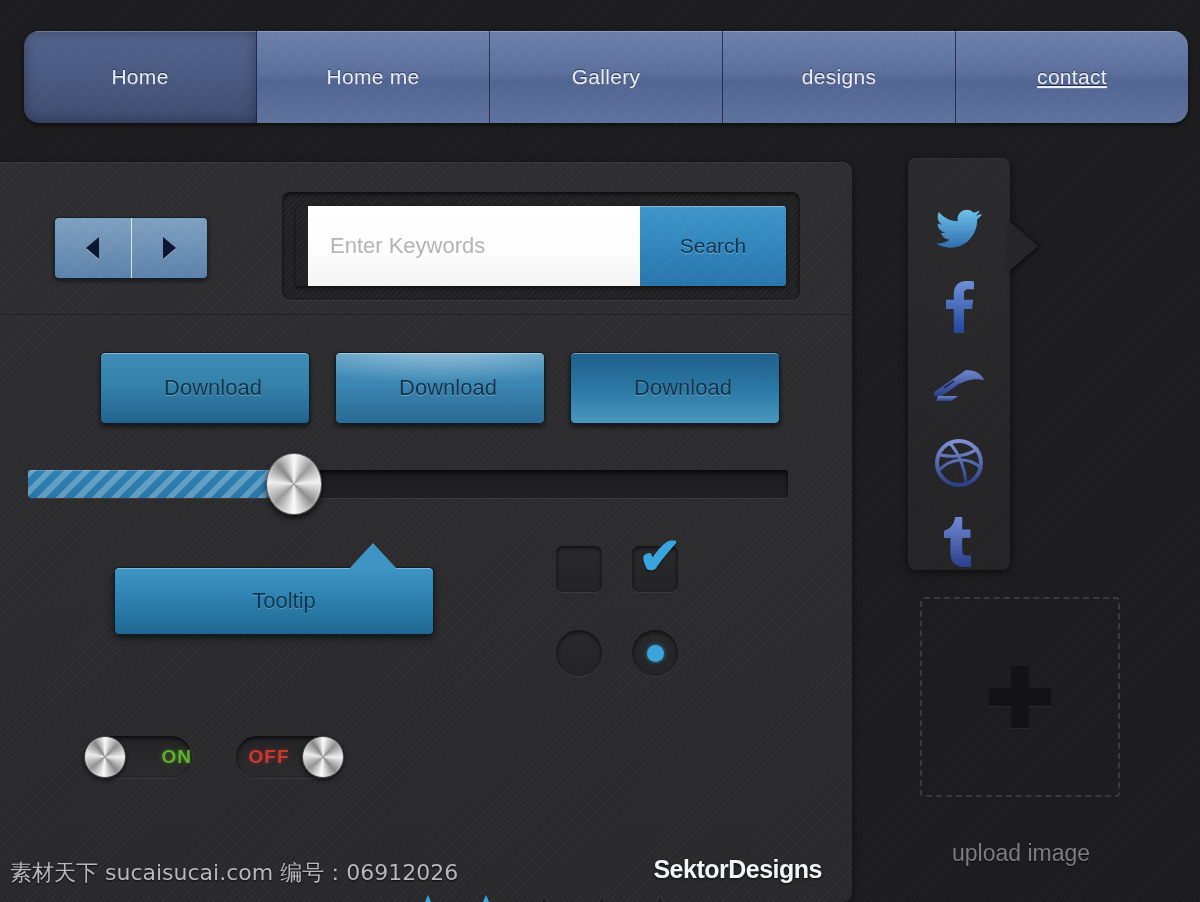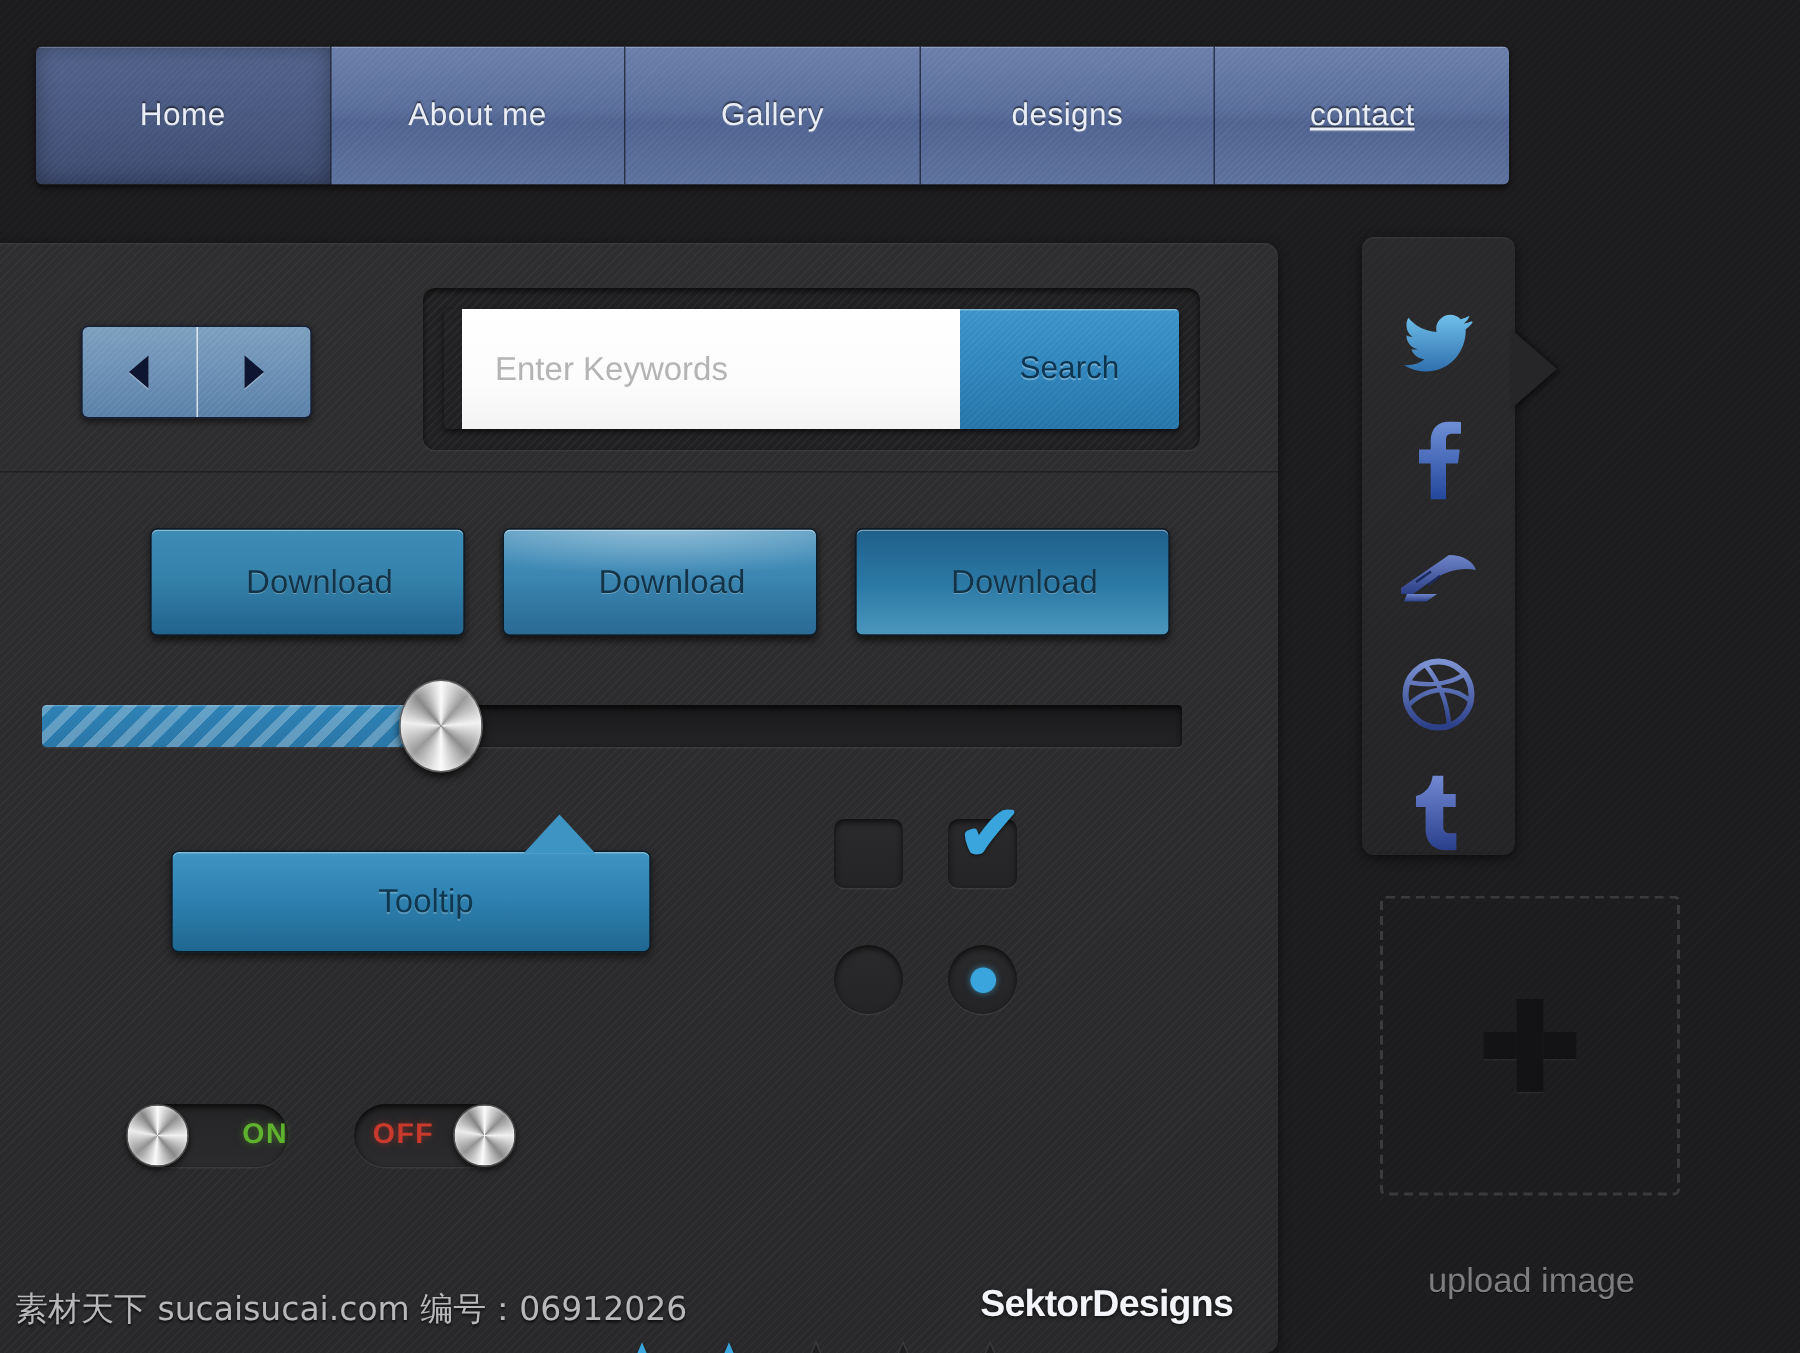--- a/index.html
+++ b/index.html
@@ -25,24 +25,24 @@
         rgba(0,0,0,0.02) 1px,
         rgba(0,0,0,0.02) 4px),
       #1d1d1f;
   }
 
   
   .navbar {
     position: absolute;
     left: 24px;
     top: 31px;
-    width: 982px;
+    width: 1164px;
     height: 92px;
     display: flex;
-    border-radius: 4px;
+    border-radius: 15px;
     box-shadow: 0 2px 5px rgba(0,0,0,0.6);
     overflow: hidden;
   }
   .nav-tab {
     flex: 1 1 0;
     position: relative;
     display: flex;
     align-items: center;
     justify-content: center;
     color: #e9edf5;
@@ -413,21 +413,21 @@
 </head>
 <body>
 
 <div class="page">
 
   <nav class="navbar">
     <div class="nav-tab active">
       <span>Home</span>
     </div>
     <div class="nav-tab">
-      <span>About me</span>
+      <span>Home me</span>
     </div>
     <div class="nav-tab">
       <span>Gallery</span>
     </div>
     <div class="nav-tab">
       <span>designs</span>
     </div>
     <div class="nav-tab">
       <span>contact</span>
     </div>

